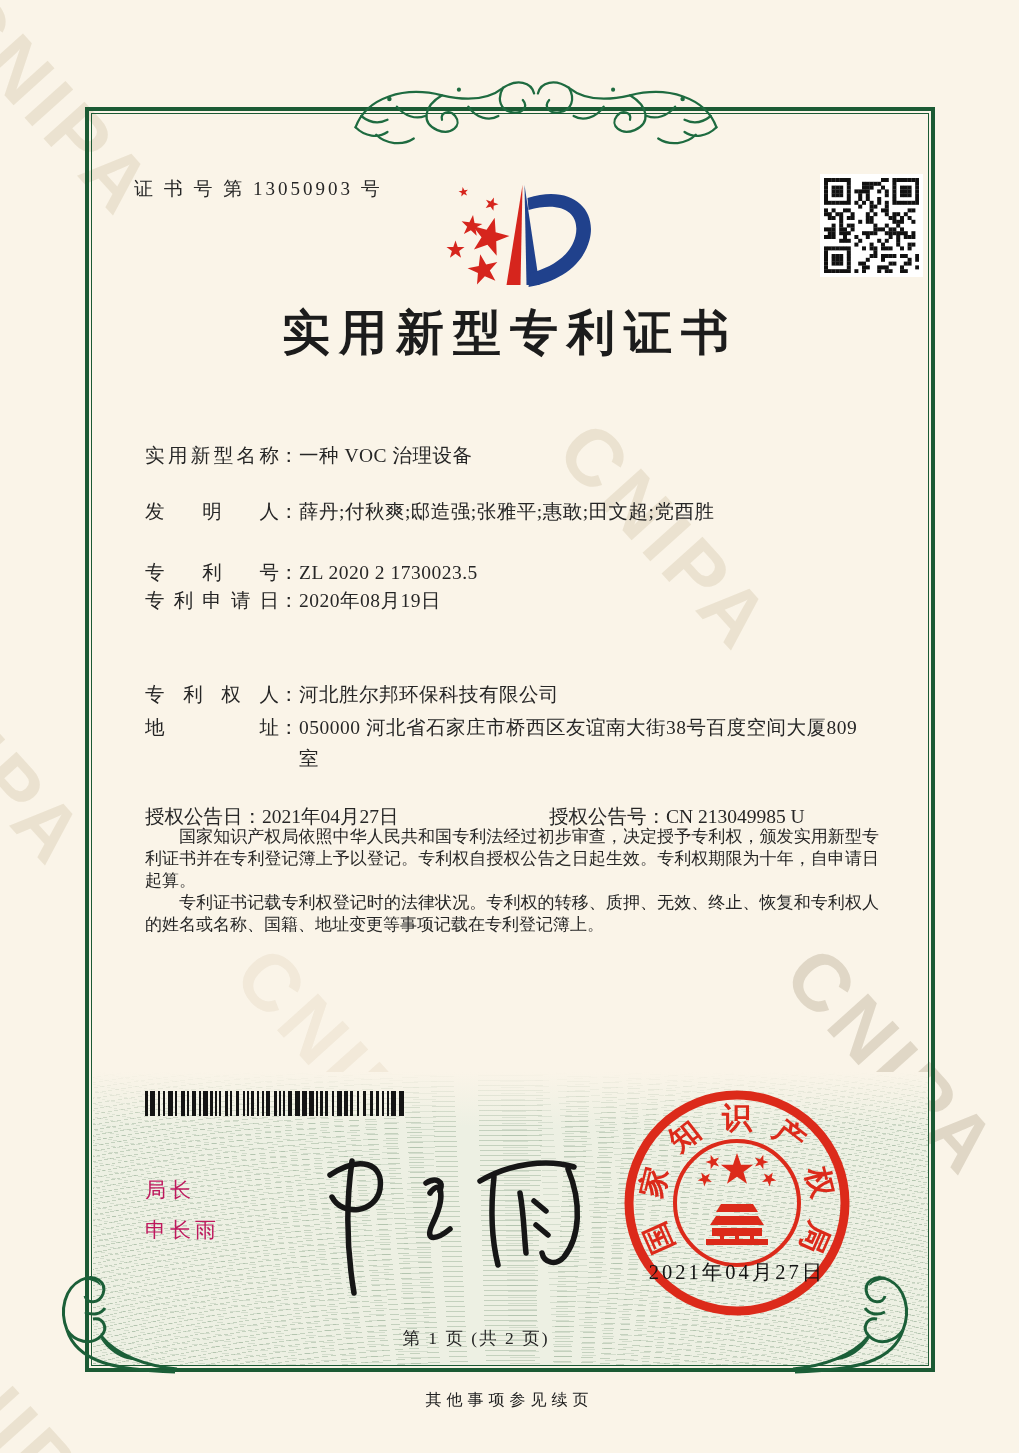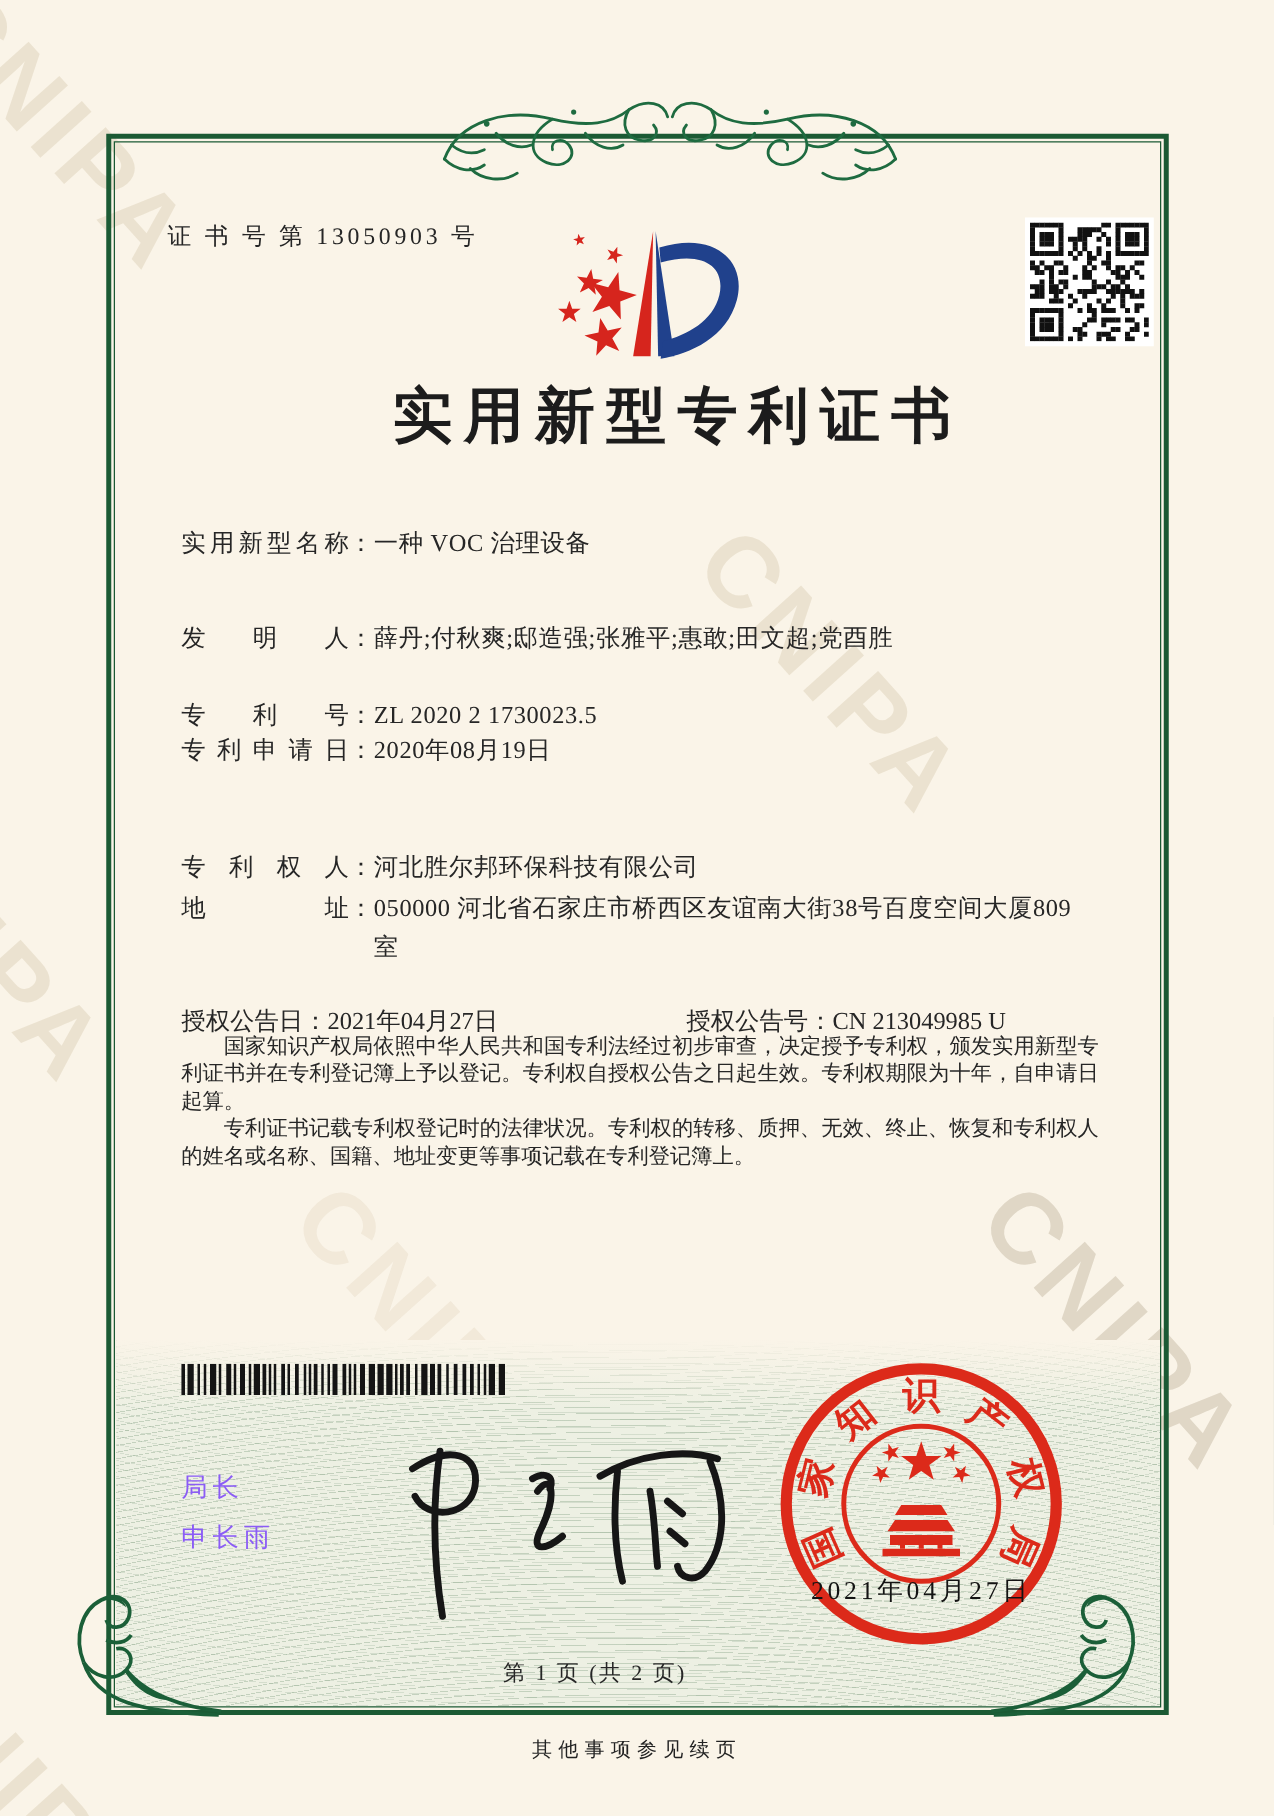--- a/index.html
+++ b/index.html
@@ -44,21 +44,21 @@
     position:absolute; left:134px; top:176px; font-size:19px; letter-spacing:3px; z-index:5;
   }
   .logo{position:absolute; left:425px; top:170px; z-index:5;}
   .qr{
     position:absolute; left:820px; top:174px; width:103px; height:103px;
     background:#ffffff; padding:0; z-index:5;
   }
   .qr svg{display:block; margin:4px;}
   .title{
     position:absolute; left:85px; width:850px; top:301px; text-align:center;
-    font-size:48px; font-weight:bold; letter-spacing:9px; z-index:5; color:#1c1c1c;padding-left:32px;
+    font-size:48px; font-weight:bold; letter-spacing:9px; z-index:5; color:#1c1c1c;
   }
   
   .fields{position:absolute; left:145px; width:779px; top:0; z-index:5;}
   .frow{position:absolute; display:flex; font-size:19.5px; line-height:31px;}
   .flabel{
     display:inline-block; width:134px; text-align:justify; text-align-last:justify;
     flex:none;
   }
   .fcolon{flex:none; width:20px;}
   .fvalue{letter-spacing:0.5px;}
@@ -68,21 +68,21 @@
   .paras{
     position:absolute; left:145px; top:826px; width:734px; z-index:5;
     font-size:17px; line-height:22px; text-align:justify;
   }
   .paras p{margin:0; text-indent:2em;}
   
   .barcode{position:absolute; left:145px; top:1091px; z-index:5;}
   .director{
     position:absolute; left:145px; z-index:5;
     font-family:"Liberation Sans","DejaVu Sans",sans-serif;
-    font-size:21px; letter-spacing:4px; color:#8b5cf6;
+    font-size:21px; letter-spacing:4px; color:#be185d;
   }
   .signature{position:absolute; left:280px; top:1133px; z-index:6;}
   .seal{position:absolute; left:612px; top:1078px; z-index:6;}
   .seal-date{
     position:absolute; left:612px; top:1258px; width:250px; text-align:center;
     font-size:20.5px; letter-spacing:3px; color:#131313; z-index:7;
   }
   .page-info{
     position:absolute; left:85px; width:782px; top:1326px; text-align:center;
     font-size:17.5px; letter-spacing:2px; z-index:5;
@@ -455,21 +455,21 @@
         <rect x="87.40" y="64.60" width="4" height="4" fill="#111"></rect>
         <rect x="91.20" y="76.00" width="4" height="4" fill="#111"></rect>
         <rect x="91.20" y="79.80" width="4" height="4" fill="#111"></rect>
         <rect x="91.20" y="87.40" width="4" height="4" fill="#111"></rect>
       </svg>
     </div>
 
   <div class="title">实用新型专利证书</div>
 
   <div class="fields">
-    <div class="frow" style="top:420px;">
+    <div class="frow" style="top:440px;">
       <span class="flabel">实用新型名称</span>
       <span class="fcolon">：</span>
       <span class="fvalue">一种 VOC 治理设备</span>
     </div>
     <div class="frow" style="top:496px;">
       <span class="flabel">发明人</span>
       <span class="fcolon">：</span>
       <span class="fvalue">薛丹;付秋爽;邸造强;张雅平;惠敢;田文超;党酉胜</span>
     </div>
     <div class="frow" style="top:557px;">

